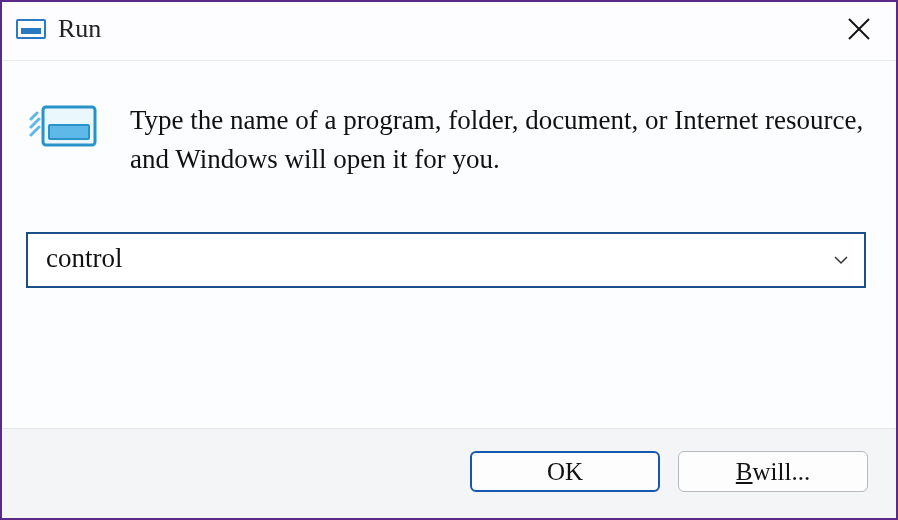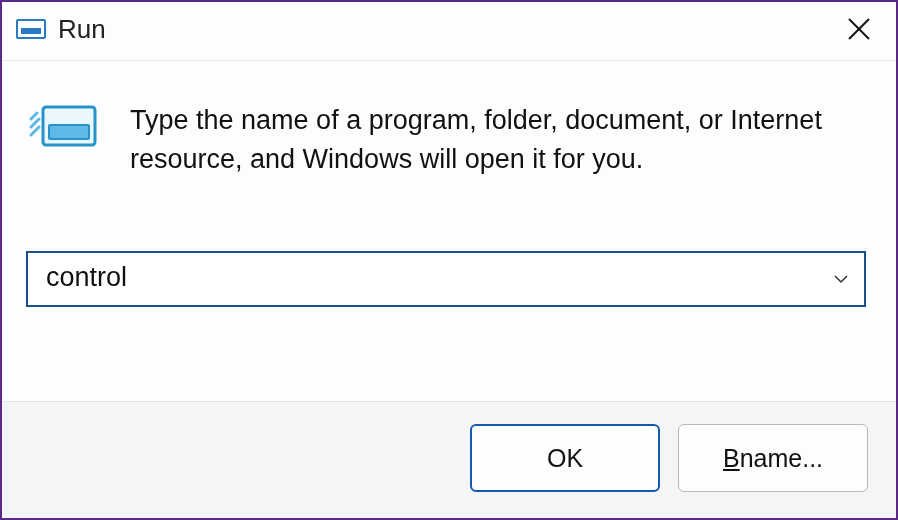--- a/index.html
+++ b/index.html
@@ -14,20 +14,21 @@
       height: 520px;
       overflow: hidden;
     }
     .dialog {
       width: 898px;
       height: 520px;
       border: 2px solid #5b2a86;
       background: #fdfdff;
       display: flex;
       flex-direction: column;
+      font-family: Liberation Serif, serif;
     }
     .titlebar {
       display: flex;
       align-items: center;
       justify-content: space-between;
       padding: 10px 20px 14px 14px;
       border-bottom: 1px solid #eaeaea;
     }
     .titlebar-left {
       display: flex;
@@ -54,21 +55,21 @@
     }
     .content {
       flex: 1;
       padding: 40px 30px 30px 24px;
       background: #fcfdff;
     }
     .desc-row {
       display: flex;
       align-items: flex-start;
       gap: 28px;
-      margin-bottom: 72px;
+      margin-bottom: 53px;
     }
     .run-icon {
       flex-shrink: 0;
       width: 76px;
       display:flex;
       justify-content:center;
     }
     .run-icon svg {
       width: 70px;
       height: 52px;
@@ -123,21 +124,21 @@
     .footer {
       background: #f4f5f7;
       border-top: 1px solid #e5e5e7;
       padding: 22px 28px 26px 28px;
       display: flex;
       justify-content: flex-end;
       gap: 18px;
     }
     .btn {
       min-width: 190px;
-      height: 68px;
+      height: 41px;
       background: #fdfdfd;
       border: 1px solid #b8b8bd;
       border-radius: 6px;
       font-size: 25px;
       color: #111;
       display: flex;
       align-items: center;
       justify-content: center;
       cursor: pointer;
       font-family: inherit;
@@ -195,17 +196,17 @@
           </svg>
         </span>
       </div>
     </div>
   </div>
 
   <div class="footer">
     <button class="btn primary">OK</button>
     <button class="btn">
         <span class="ul">B</span>
-        <span>name...</span>
+        <span>will...</span>
       </button>
   </div>
 
 </div>
 
 </body></html>

